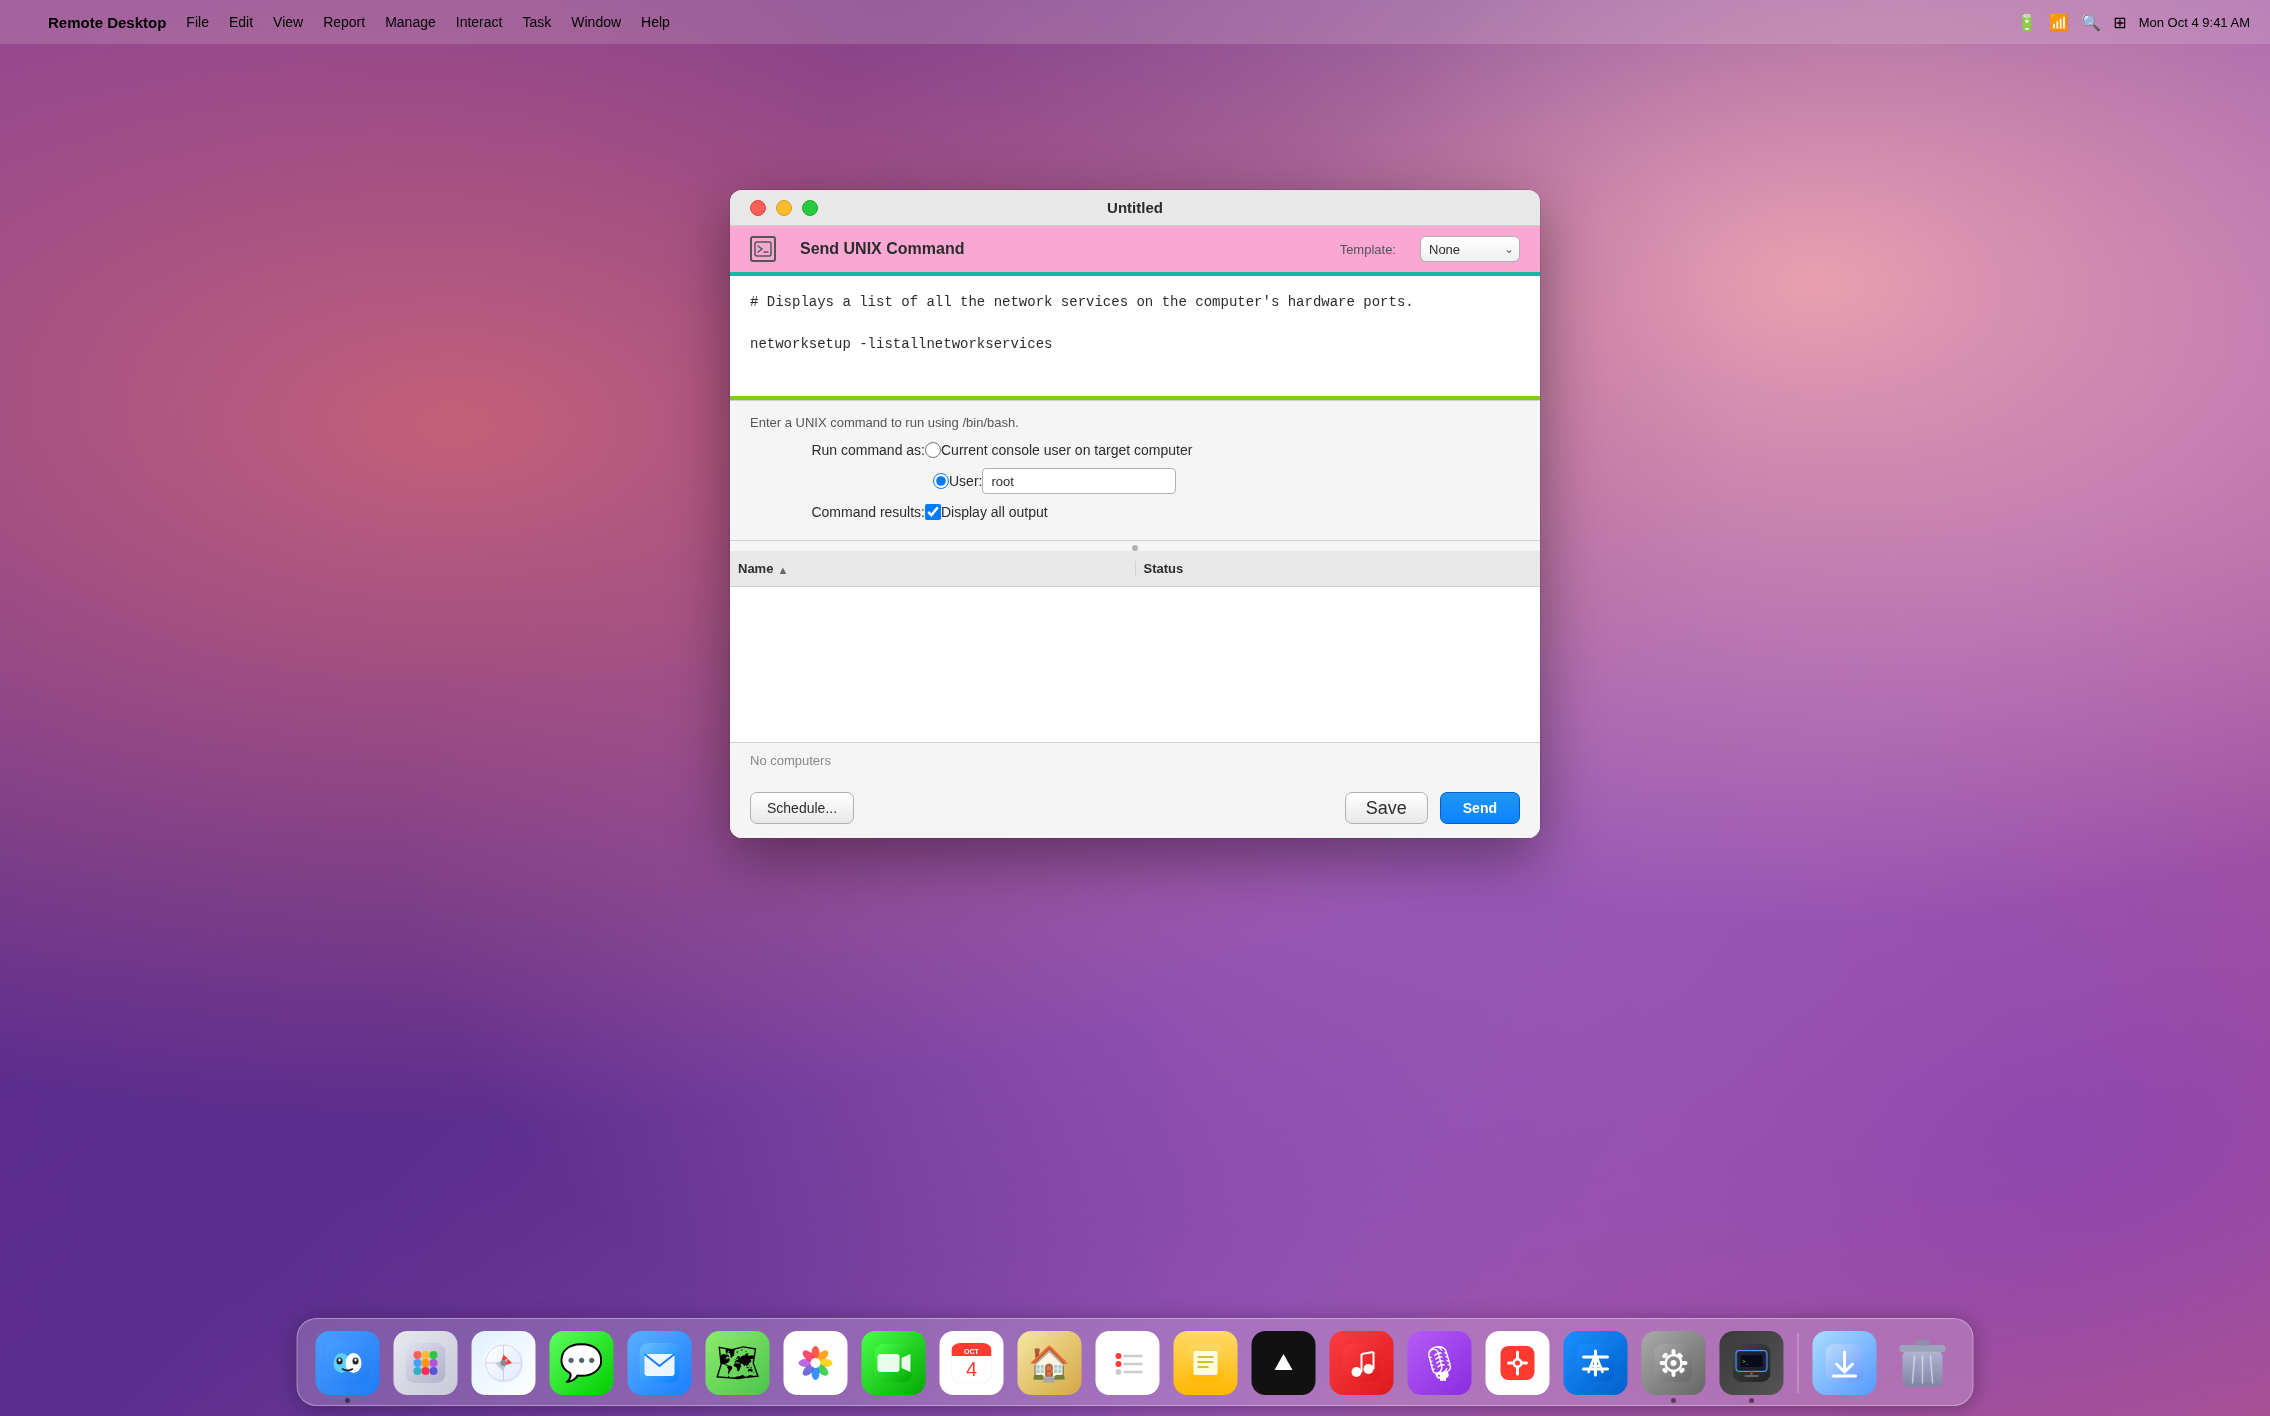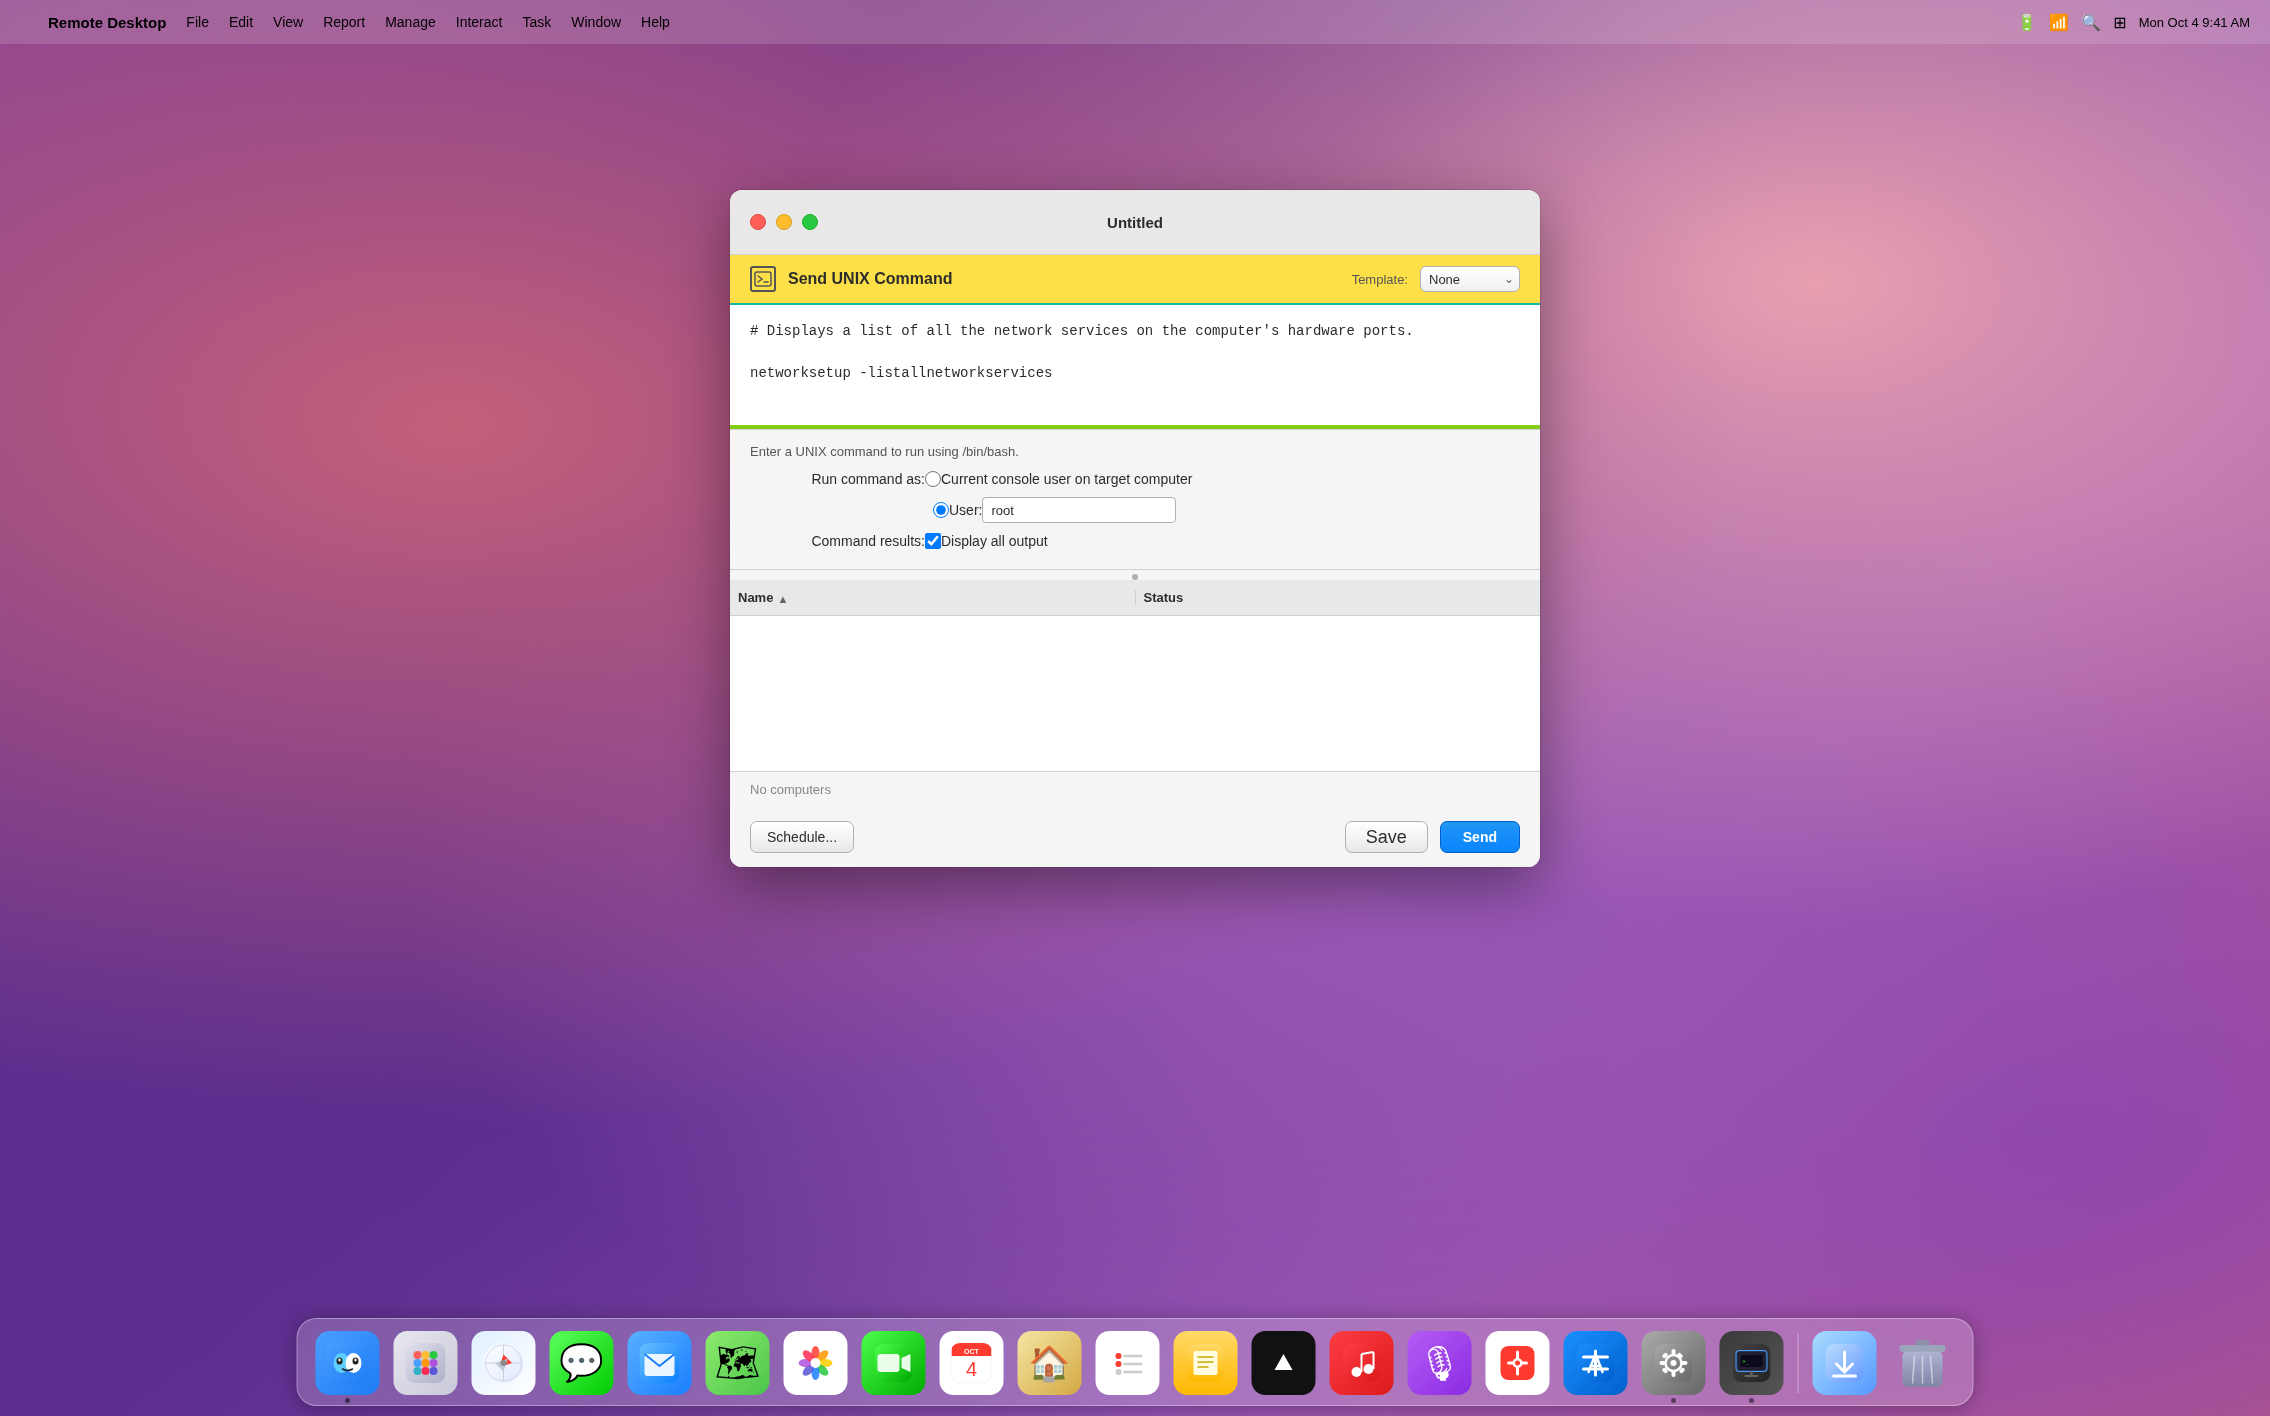--- a/index.html
+++ b/index.html
@@ -87,21 +87,21 @@
       width: 810px;
       background: #f5f5f5;
       border-radius: 12px;
       box-shadow: 0 20px 60px rgba(0,0,0,0.4), 0 0 0 0.5px rgba(0,0,0,0.2);
       overflow: hidden;
     }
 
     
     .titlebar {
       background: #e8e8e8;
-      height: 65px;
+      height: 36px;
       display: flex;
       align-items: center;
       padding: 0 20px;
       border-bottom: 1px solid #d0d0d0;
       position: relative;
     }
 
     .traffic-lights {
       display: flex;
       gap: 10px;
@@ -123,27 +123,27 @@
       position: absolute;
       left: 50%;
       transform: translateX(-50%);
       font-size: 15px;
       font-weight: 600;
       color: #2c2c2c;
     }
 
     
     .toolbar-row {
-      background: #fde047;
+      background: #f9a8d4;
       height: 50px;
       display: flex;
       align-items: center;
       padding: 0 20px;
-      border-bottom: 2px solid #14b8a6;
-      gap: 12px;
+      border-bottom: 4px solid #14b8a6;
+      gap: 24px;
     }
 
     .command-icon {
       width: 26px;
       height: 26px;
       border: 2px solid #555;
       border-radius: 3px;
       display: flex;
       align-items: center;
       justify-content: center;

